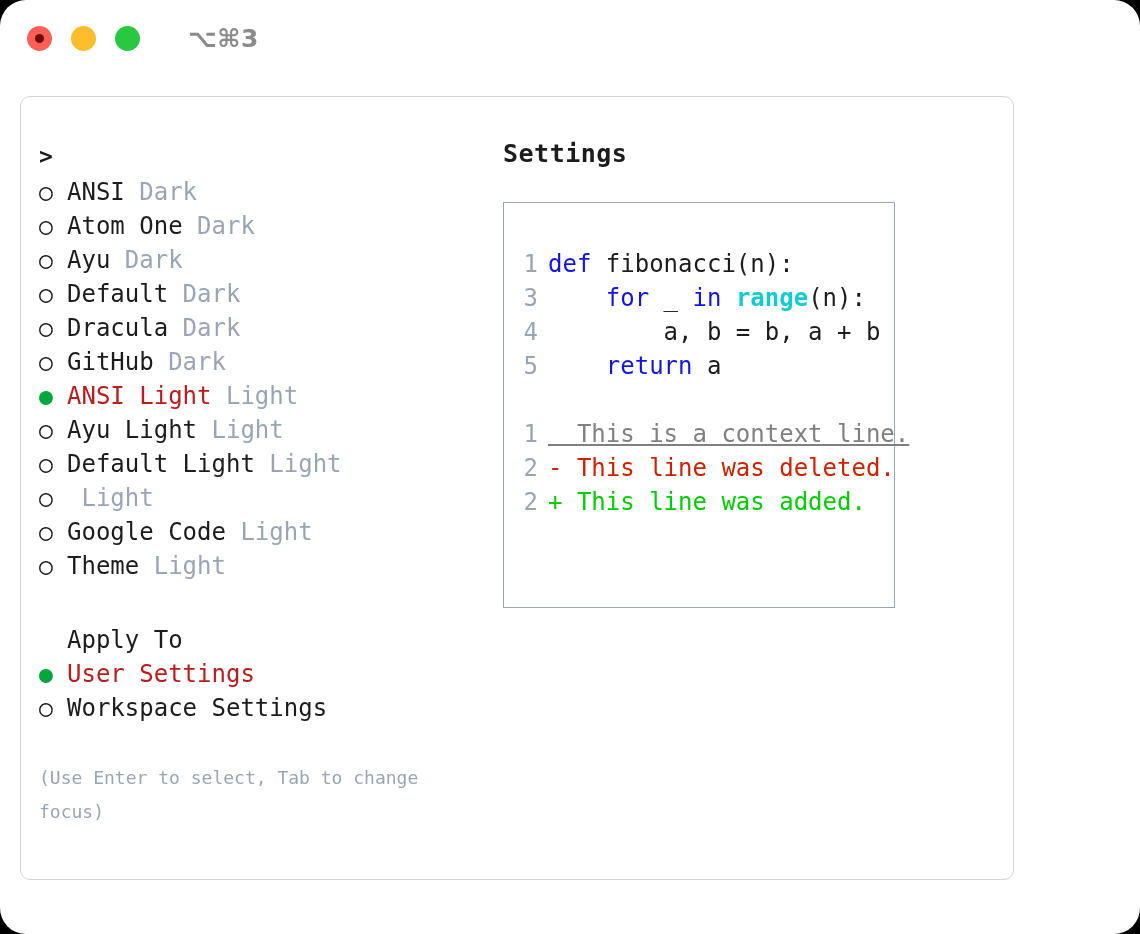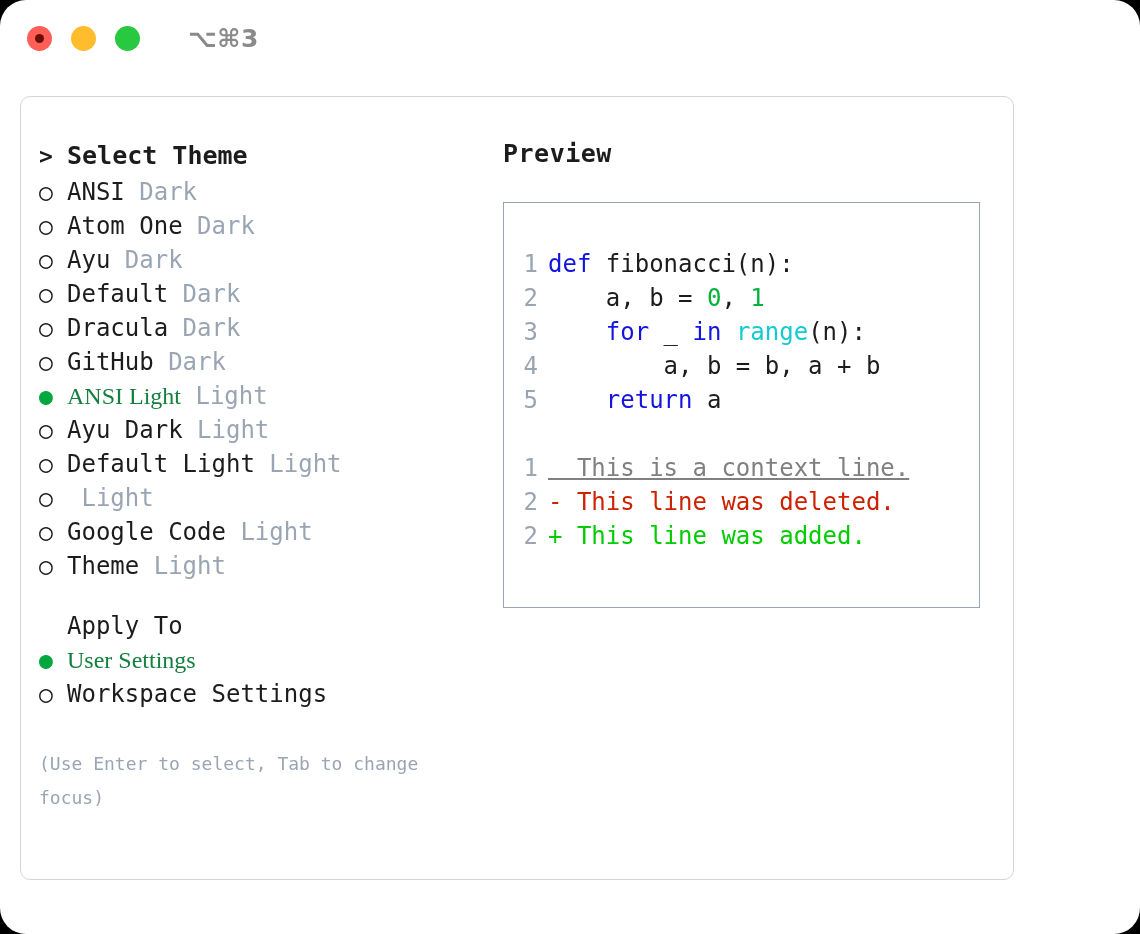--- a/index.html
+++ b/index.html
@@ -104,27 +104,27 @@
     color: #1c1c1c;
     font-size: 23px;
   }
   .marker.sel { color: #00a63e; }
   .header-row {
     font-weight: bold;
     font-size: 25px;
     margin-bottom: 2px;
   }
   .header-row .marker { font-weight: bold; }
-  .row-label.selected { color: #15803d; font-family: Liberation Serif, serif; }
+  .row-label.selected { color: #b91c1c; }
   .row-suffix {
     color: #9aa5b4;
     margin-left: 0;
     text-align: right;
   }
-  .apply-block { margin-top: 26px; }
+  .apply-block { margin-top: 40px; }
   .apply-title {
     font-size: 24px;
     line-height: 34px;
     color: #1c1c1c;
     padding-left: 28px;
     white-space: pre;
   }
   .hint {
     margin-top: 36px;
     color: #9aa5b4;
@@ -141,21 +141,21 @@
     box-sizing: border-box;
   }
   .preview-title {
     font-size: 25px;
     color: #1c1c1c;
     font-weight: bold;
     margin: 0 0 34px 0;
     letter-spacing: 0.5px;
   }
   .preview-box {
-    width: 477px;
+    width: 392px;
     height: 406px;
     box-sizing: border-box;
     border: 1.5px solid #9aa5b4;
     padding: 44px 0 0 18px;
     background: #ffffff;
   }
   .code-line {
     font-size: 24px;
     line-height: 34px;
     white-space: pre;
@@ -165,21 +165,21 @@
     color: #9aa5b4;
     display: inline-block;
     width: 16px;
     text-align: right;
     margin-right: 10px;
   }
   .blank-gap { height: 34px; }
 
   .tok-kw   { color: #1414e0; }
   .tok-num  { color: #00b33c; }
-  .tok-fn   { color: #12cbd1; }
+  .tok-fn   { color: #12cbd1; font-weight: bold; }
   .tok-txt  { color: #1c1c1c; }
   .diff-ctx { color: #808080; text-decoration: underline; }
   .diff-del { color: #cc2200; }
   .diff-add { color: #00cc00; }
 </style>
 </head>
 <body>
 
 <div class="app-window">
 
@@ -192,56 +192,54 @@
     <div class="shortcut">⌥⌘3</div>
   </div>
 
   <div class="card">
     <div class="card-inner">
 
       <div class="left-col">
 
         <div class="list-row header-row">
           <span class="marker">&gt;</span>
-          <span>Select Theme</span>
         </div>
 
         <div id="theme-list">
             <div class="list-row"><span class="marker">○</span><span class="row-label">ANSI</span><span class="row-suffix"> Dark</span></div>
             <div class="list-row"><span class="marker">○</span><span class="row-label">Atom One</span><span class="row-suffix"> Dark</span></div>
             <div class="list-row"><span class="marker">○</span><span class="row-label">Ayu</span><span class="row-suffix"> Dark</span></div>
             <div class="list-row"><span class="marker">○</span><span class="row-label">Default</span><span class="row-suffix"> Dark</span></div>
             <div class="list-row"><span class="marker">○</span><span class="row-label">Dracula</span><span class="row-suffix"> Dark</span></div>
             <div class="list-row"><span class="marker">○</span><span class="row-label">GitHub</span><span class="row-suffix"> Dark</span></div>
             <div class="list-row"><span class="marker sel">●</span><span class="row-label selected">ANSI Light</span><span class="row-suffix"> Light</span></div>
-            <div class="list-row"><span class="marker">○</span><span class="row-label">Ayu Dark</span><span class="row-suffix"> Light</span></div>
+            <div class="list-row"><span class="marker">○</span><span class="row-label">Ayu Light</span><span class="row-suffix"> Light</span></div>
             <div class="list-row"><span class="marker">○</span><span class="row-label">Default Light</span><span class="row-suffix"> Light</span></div>
             <div class="list-row"><span class="marker">○</span><span class="row-suffix"> Light</span></div>
             <div class="list-row"><span class="marker">○</span><span class="row-label">Google Code</span><span class="row-suffix"> Light</span></div>
             <div class="list-row"><span class="marker">○</span><span class="row-label">Theme</span><span class="row-suffix"> Light</span></div>
           </div>
 
         <div class="apply-block">
           <div class="apply-title">Apply To</div>
           <div id="apply-list">
               <div class="list-row"><span class="marker sel">●</span><span class="row-label selected">User Settings</span></div>
               <div class="list-row"><span class="marker">○</span><span class="row-label">Workspace Settings</span></div>
             </div>
         </div>
 
         <div class="hint">(Use Enter to select, Tab to change focus)</div>
       </div>
 
       <div class="right-col">
-        <div class="preview-title">Preview</div>
+        <div class="preview-title">Settings</div>
 
         <div class="preview-box">
           <div id="code-sample">
               <div class="code-line"><span class="lineno">1</span><span class="tok-kw">def</span><span class="tok-txt"> fibonacci(n):</span></div>
-              <div class="code-line"><span class="lineno">2</span><span class="tok-txt">    a, b = </span><span class="tok-num">0</span><span class="tok-txt">, </span><span class="tok-num">1</span></div>
               <div class="code-line"><span class="lineno">3</span><span class="tok-txt">    </span><span class="tok-kw">for</span><span class="tok-txt"> _ </span><span class="tok-kw">in</span><span class="tok-txt"> </span><span class="tok-fn">range</span><span class="tok-txt">(n):</span></div>
               <div class="code-line"><span class="lineno">4</span><span class="tok-txt">        a, b = b, a + b</span></div>
               <div class="code-line"><span class="lineno">5</span><span class="tok-txt">    </span><span class="tok-kw">return</span><span class="tok-txt"> a</span></div>
             </div>
           <div class="blank-gap"></div>
           <div id="diff-sample">
               <div class="code-line"><span class="lineno">1</span><span class="diff-ctx">  This is a context line.</span></div>
               <div class="code-line"><span class="lineno">2</span><span class="diff-del">- This line was deleted.</span></div>
               <div class="code-line"><span class="lineno">2</span><span class="diff-add">+ This line was added.</span></div>
             </div>

